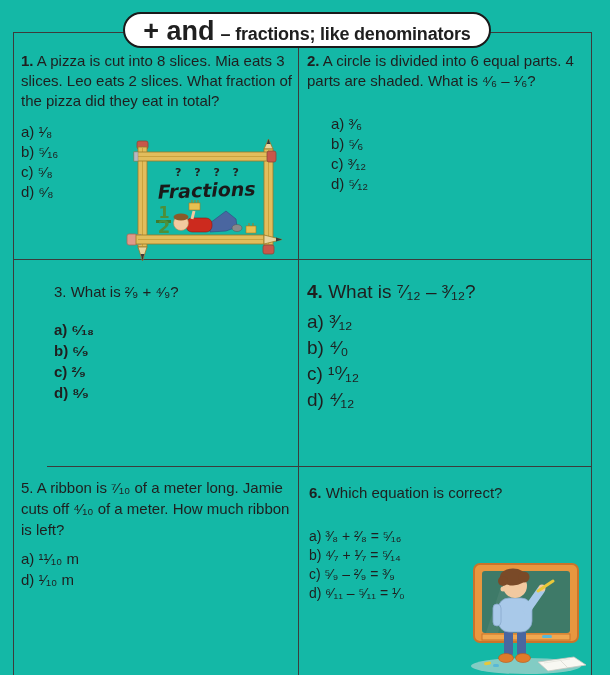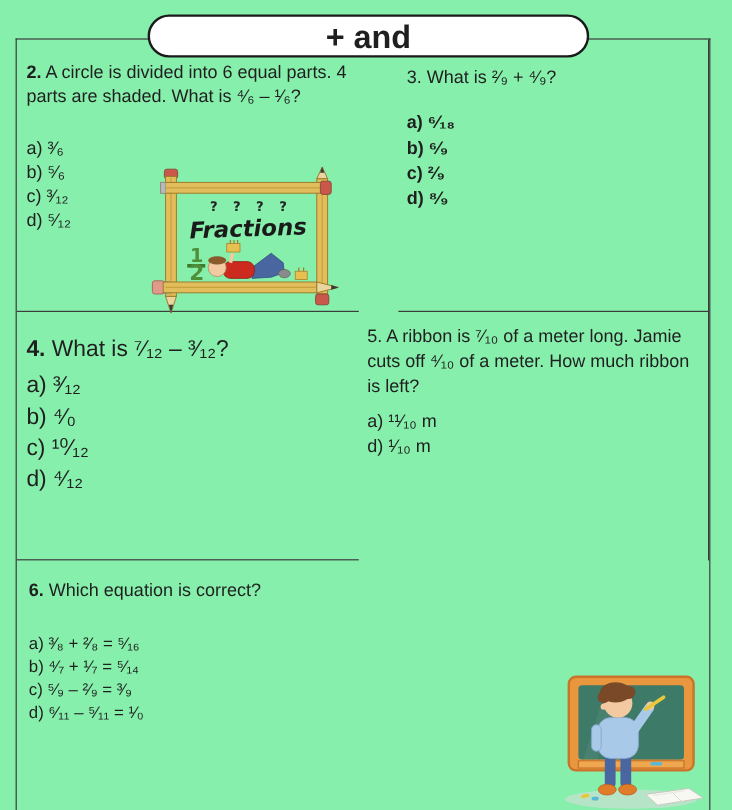--- a/index.html
+++ b/index.html
@@ -1,37 +1,37 @@
 <!DOCTYPE html>
 <html><head>
 <meta charset="utf-8">
 <style>
   html,body { margin:0; padding:0; background:#ffffff; }
   .sheet {
-    position:relative; width:610px; height:675px; background:#86efac;
+    position:relative; width:610px; height:675px; background:#14b8a6;
     font-family:"Liberation Sans","DejaVu Sans",sans-serif;
     color:#1f1f1f; overflow:hidden;
   }
   .grid {
     position:absolute; left:13px; top:32px; width:579px; height:643px;
     display:grid; grid-template-columns:285px 1fr; grid-template-rows:227px 207px auto;
     border:1.5px solid #3c3c3c; border-bottom:none; box-sizing:border-box;
     z-index:1;
   }
   .cell { box-sizing:border-box; position:relative; background:transparent; }
   .br { border-right:1.5px solid #3c3c3c; }
   .bb { border-bottom:1.5px solid #3c3c3c; }
   .qline { font-size:15px; line-height:20px; }
   .qnum { font-weight:normal; }
   .qnum.bold { font-weight:bold; }
   .opts { list-style:none; margin:0; padding:0; font-size:15px; line-height:20px; }
   .cell-q1 { padding:18px 4px 0 7px; }
   .cell-q1 .opts { margin-top:11px; width:110px; }
   .cell-q2 { padding:18px 8px 0 8px; }
-  .cell-q2 .opts { margin-top:23px; }
+  .cell-q2 .opts { margin-top:23px;margin-left:24px; }
   .cell-q3 { padding:22px 8px 0 7px;margin-left:33px; }
   .cell-q3 .opts { margin-top:17px; line-height:21px;font-weight:bold; }
   .cell-q4 { padding:19px 8px 0 8px; }
   .cell-q4 .qline { font-size:19px; line-height:26px; }
   .cell-q4 .opts { margin-top:4px; font-size:19px; line-height:26px; }
   .cell-q5 { padding:10px 2px 16px 7px; }
   .cell-q5 .qline { line-height:21px; }
   .cell-q5 .opts { margin-top:8px; line-height:21px; }
   .cell-q6 { padding:16px 8px 0 10px; }
   .cell-q6 .qline { font-size:15px; }
@@ -47,24 +47,37 @@
   .illo-frame { position:absolute; left:118px; top:139px; width:178px; height:126px; z-index:2; }
   .illo-board { position:absolute; left:448px; top:558px; width:145px; height:117px; z-index:2; }
 </style>
 </head>
 <body>
 
 <div class="sheet">
 
   <div class="title-pill">
     <span class="title-big">+ and</span>
+    <span class="title-rest">– fractions; like denominators</span>
   </div>
 
   <div class="grid">
 
+    <div class="cell cell-q1 br bb">
+      <div class="qline">
+        <span class="qnum bold">1.</span>
+        <span>A pizza is cut into 8 slices. Mia eats 3 slices. Leo eats 2 slices. What fraction of the pizza did they eat in total?</span>
+      </div>
+      <ul class="opts">
+        <li>a) ¹⁄₈</li>
+        <li>b) ⁵⁄₁₆</li>
+        <li>c) ⁵⁄₈</li>
+        <li>d) ⁶⁄₈</li>
+      </ul>
+    </div>
 
     <div class="cell cell-q2 bb">
       <div class="qline">
         <span class="qnum bold">2.</span>
         <span>A circle is divided into 6 equal parts. 4 parts are shaded. What is ⁴⁄₆ – ¹⁄₆?</span>
       </div>
       <ul class="opts">
         <li>a) ³⁄₆</li>
         <li>b) ⁵⁄₆</li>
         <li>c) ³⁄₁₂</li>

